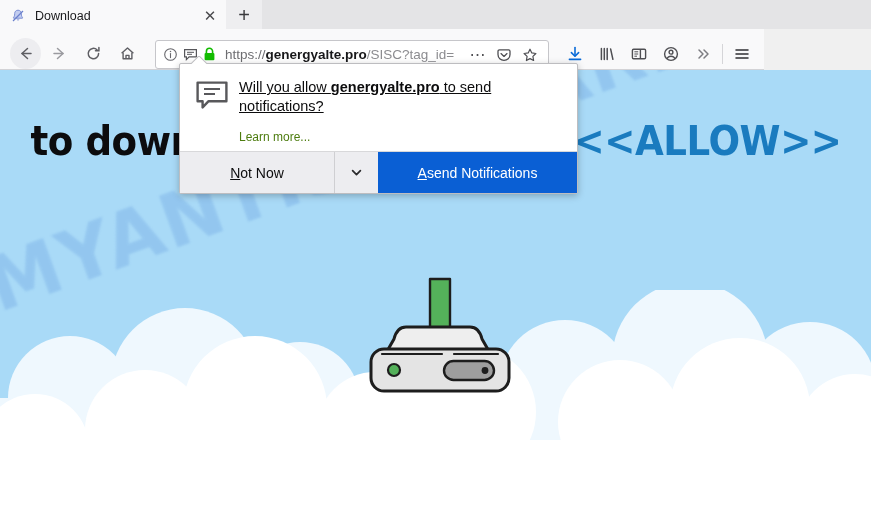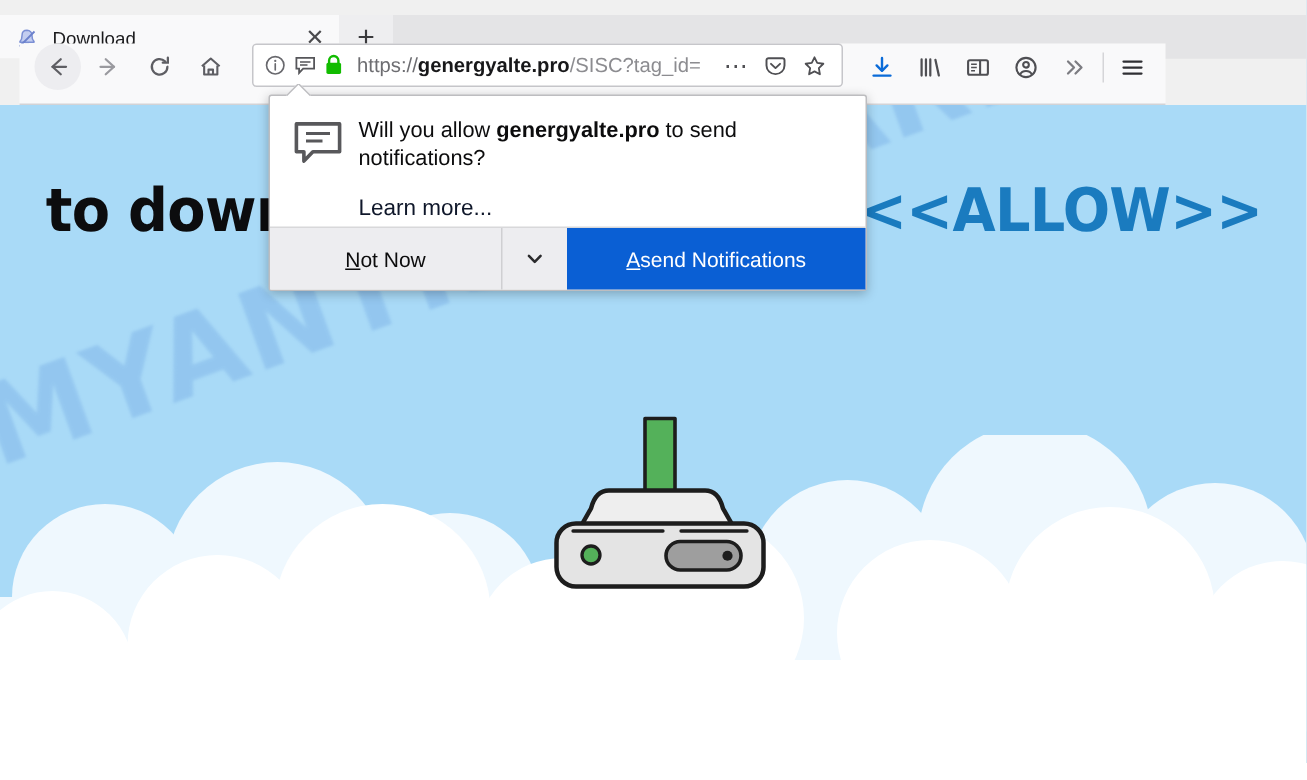--- a/index.html
+++ b/index.html
@@ -6,21 +6,21 @@
   html, body {
     width: 871px; height: 520px;
     overflow: hidden;
     font-family: "Liberation Sans", sans-serif;
     background: #f0f0f0;
   }
   #app { position: relative; width: 871px; height: 520px; overflow: hidden; }
 
   
   .tabstrip {
-    position: absolute; top: 10px; left: 0; width: 871px; height: 29px;
+    position: absolute; top: 0; left: 0; width: 871px; height: 29px;
     background: #e4e4e6;
     display: flex; align-items: flex-end;
   }
   .tab {
     position: relative;
     width: 226px; height: 29px;
     background: #f9f9fa;
     display: flex; align-items: center;
     padding: 0 6px 0 10px;
     border-top: 2px solid #0a84ff00;
@@ -43,24 +43,24 @@
   .newtab {
     width: 36px; height: 29px;
     display: flex; align-items: center; justify-content: center;
     color: #3a3a3d; font-size: 20px; font-weight: 300; line-height: 1;
     background: #eeeef0;
   }
   .tabstrip-rest { flex: 1 1 auto; height: 29px; background: #e4e4e6; }
 
   
   .navbar {
-    position: absolute; top: 29px; left: 13px; width: 764px; height: 41px;
+    position: absolute; top: 29px; left: 0; width: 764px; height: 41px;
     background: #f9f9fa;
     border-bottom: 1px solid #d3d3d6;
-    display: flex; align-items: flex-start;
+    display: flex; align-items: flex-end;
   }
   .navbtn {
     width: 31px; height: 31px; margin-left: 3px;
     display: flex; align-items: center; justify-content: center;
     border-radius: 50%;
     color: #5e5e63;
   }
   .navbtn.first { margin-left: 10px; background: #ededf0; }
   .navbtn svg { display: block; }
 
@@ -151,26 +151,26 @@
   .popup-arrow::after {
     content: ""; position: absolute; left: 1px; top: 2px;
     width: 13px; height: 13px; background: #fff;
     border-left: 1px solid #bdbdc0; border-top: 1px solid #bdbdc0;
     transform: rotate(45deg);
   }
   .popup-body { padding: 14px 16px 0 15px; display: flex; }
   .popup-icon { flex: 0 0 auto; width: 40px; padding-top: 2px; }
   .popup-texts { flex: 1 1 auto; padding-left: 4px; }
   .popup-q {
-    font-size: 14.5px; color: #0c0c0d; line-height: 1.32;
+    font-size: 14.5px; color: #0c0c0d; line-height: 1.32; text-decoration: underline;
   }
   .popup-q b { font-weight: 700; }
   .popup-learn {
     margin-top: 14px;
-    font-size: 15px; color: #0f172a;
+    font-size: 12px; color: #4d7c0f;
   }
   .popup-actions {
     position: absolute; left: 0; bottom: 0;
     width: 100%; height: 42px;
     display: flex; align-items: stretch;
     border-top: 1px solid #d8d8da;
   }
   .btn-secondary {
     flex: 1 1 auto;
     background: #ededf0;

